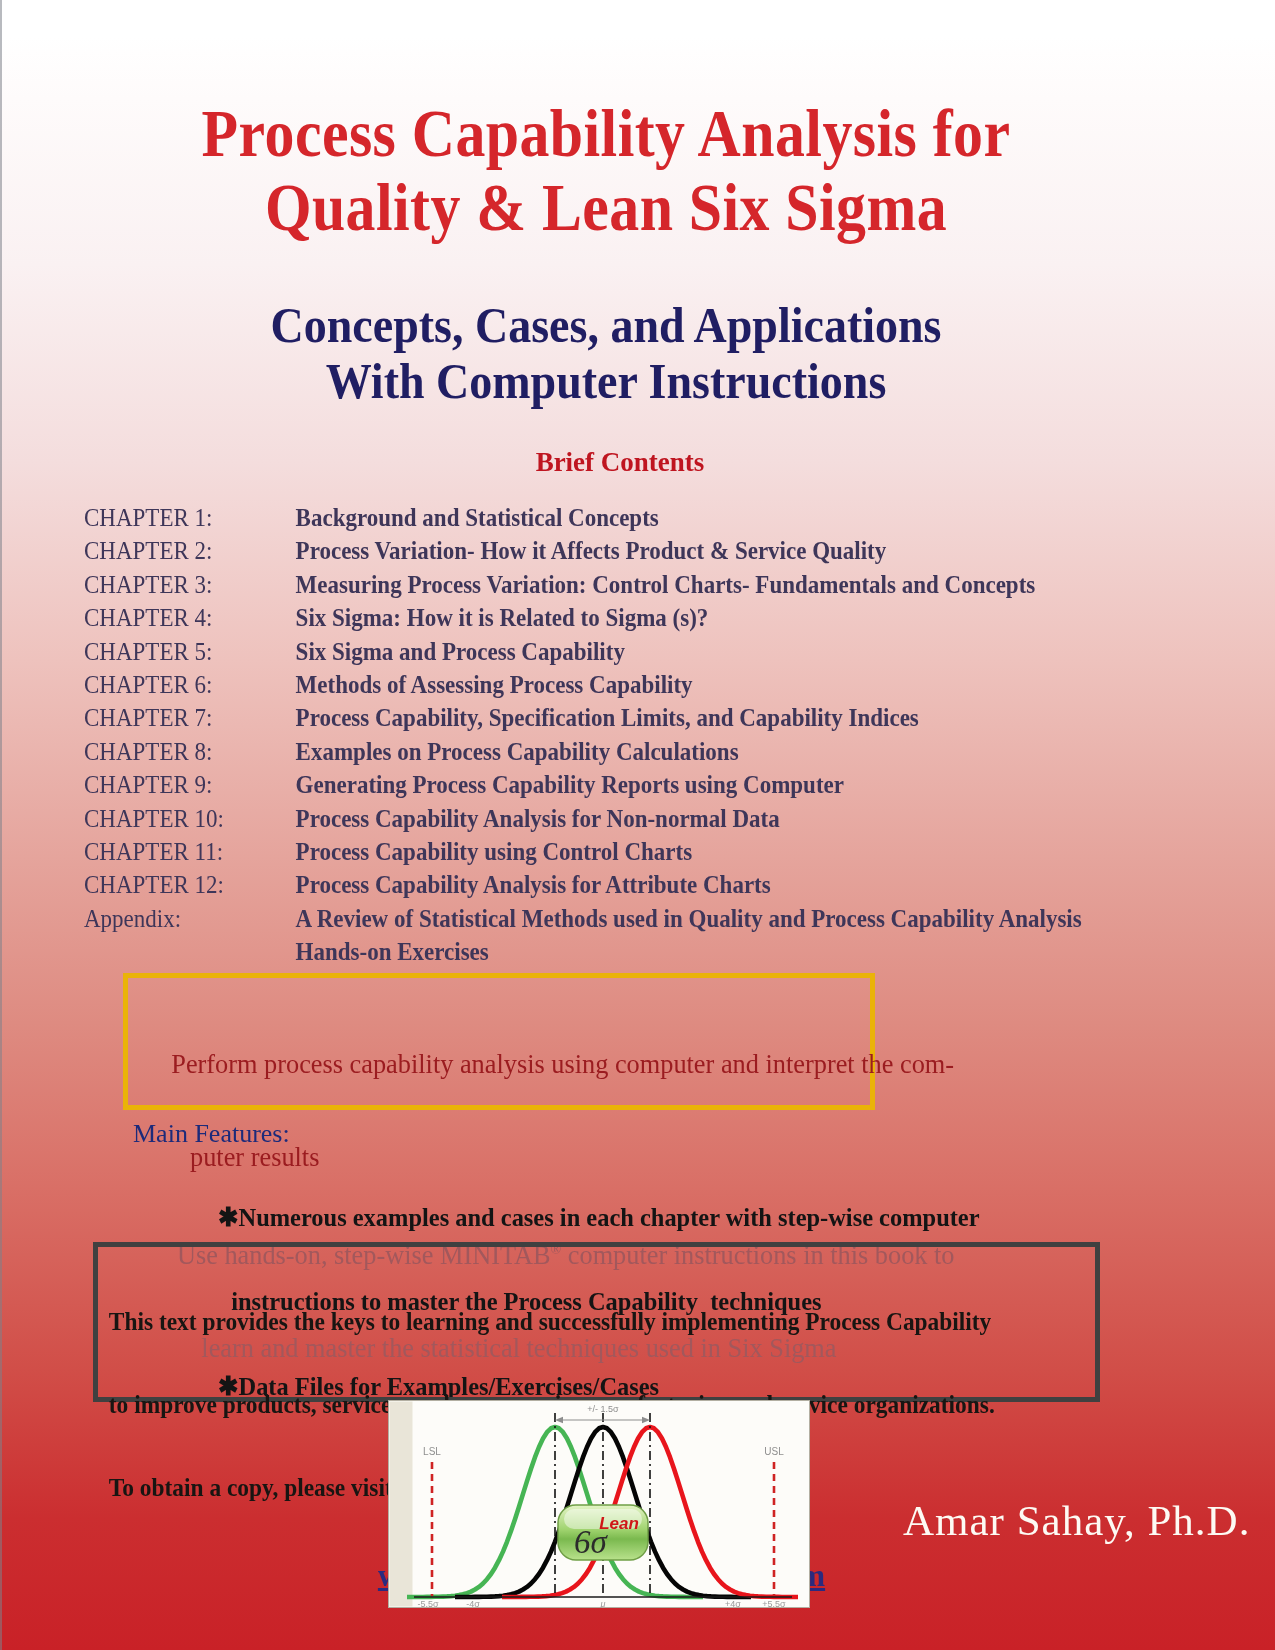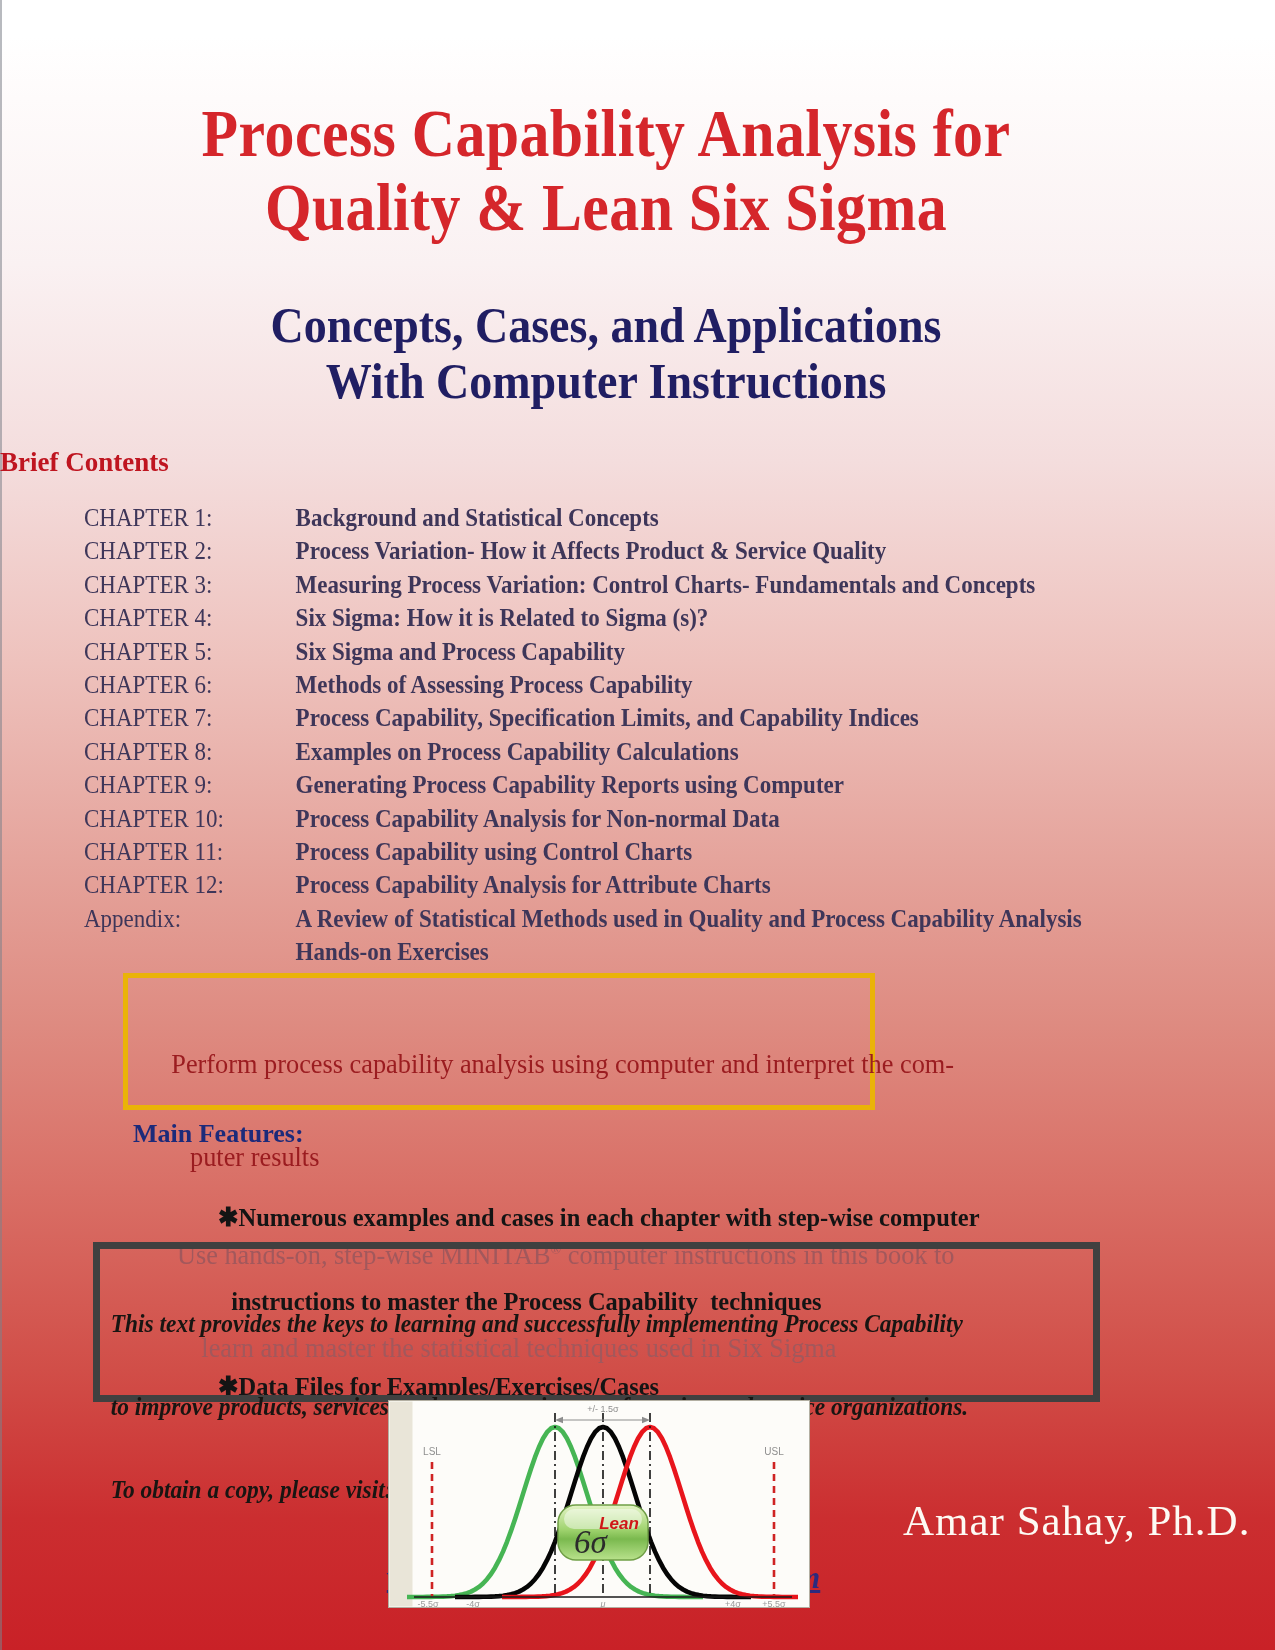--- a/index.html
+++ b/index.html
@@ -17,49 +17,49 @@
     left:0;top:96px;width:1212px;text-align:center;
     color:#d5262b;font-weight:bold;font-size:68px;line-height:74px;
     transform:scaleX(.88);transform-origin:50% 0;letter-spacing:.5px;
   }
   .subtitle{
     left:0;top:297px;width:1212px;text-align:center;
     color:#201e63;font-weight:bold;font-size:50px;line-height:56px;
     transform:scaleX(.92);transform-origin:50% 0;
   }
   .brief-heading{
-    left:0;top:447px;width:1240px;text-align:left;
+    left:0;top:447px;width:1240px;text-align:center;
     color:#bf1520;font-weight:bold;font-size:27px;
   }
   .toc{left:84px;top:504px;width:1180px;transform:scaleX(.92);transform-origin:0 0;
        color:#3e3659;font-size:25px;}
   .toc-row{display:flex;height:33.4px;align-items:flex-start;}
   .toc-label{width:230px;flex:none;font-weight:400;}
   .toc-title{font-weight:600;white-space:pre;}
   .box1{
     left:123px;top:973px;width:752px;height:137px;
     border:5px solid #eab308;box-sizing:border-box;
   }
   .box1-inner{width:1005px;transform:scaleX(.94);transform-origin:0 0;
       padding-top:8px;font-size:28px;line-height:31px;white-space:pre;}
   .box1 .l1,.box1 .l2{color:#9b1c20;}
   .box1 .l3,.box1 .l4{color:#a2585c;}
   .box1 .l1{padding-left:46px;}
   .box1 .l2{padding-left:66px;}
   .box1 .l3{padding-left:52px;}
   .box1 .l4{padding-left:78px;}
   .box1 sup{font-size:15px;}
-  .main-features{left:133px;top:1119px;color:#1c2a7a;font-weight:bold;font-size:26px;text-align:center;}
+  .main-features{left:133px;top:1119px;color:#1c2a7a;font-weight:normal;font-size:26px;text-align:center;}
   .bullets{left:218px;top:1147px;width:900px;transform:scaleX(.94);transform-origin:0 0;
       color:#141414;font-weight:bold;font-size:26px;line-height:28.3px;white-space:pre-wrap;}
   .bullet-cont{padding-left:14px;}
   .box2{
     left:93px;top:1242px;width:1007px;height:160px;
-    border:7px solid #404040;box-sizing:border-box;
-    color:#181512;font-weight:bold;font-size:26px;line-height:27.6px;font-style:italic;
+    border:5px solid #404040;box-sizing:border-box;
+    color:#181512;font-weight:bold;font-size:26px;line-height:27.6px;
   }
   .box2-inner{width:1105px;transform:scaleX(.90);transform-origin:0 0;
       padding:6px 0 0 12px;white-space:pre;}
   .url-row{text-align:center;width:1007px;margin-top:5px;}
   .url-link{color:#2b2a7e;font-size:31px;font-weight:bold;
       text-decoration:underline;text-decoration-thickness:3px;cursor:pointer;}
   .figure{left:388px;top:1400px;width:422px;height:208px;}
   .author{left:860px;top:1496px;color:#fdfaf4;font-size:43px;letter-spacing:1px;margin-left:43px;}
 </style>
 </head>

